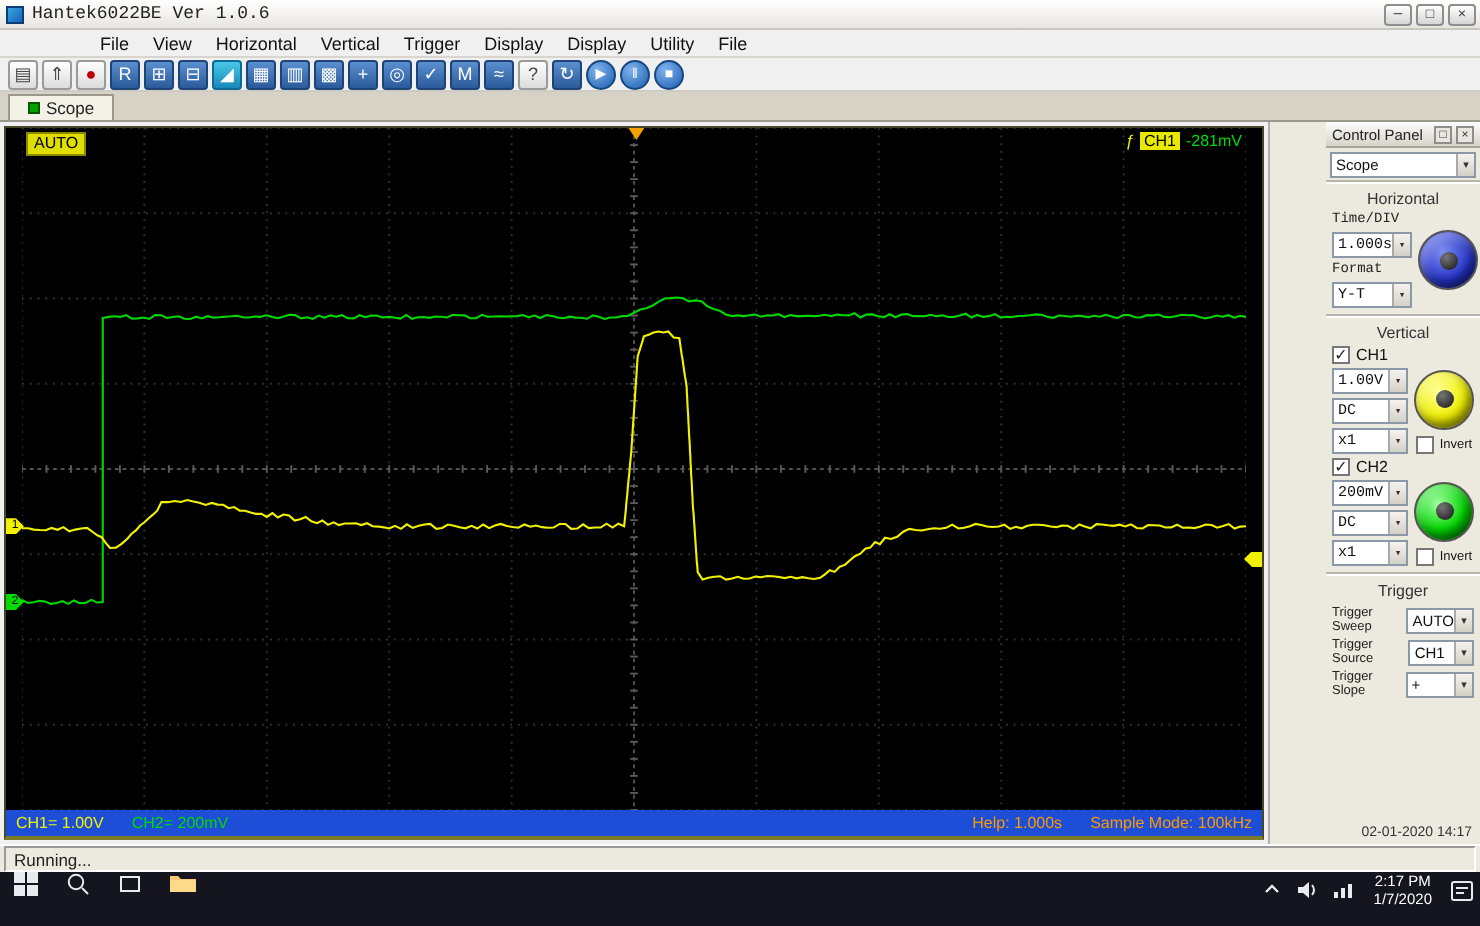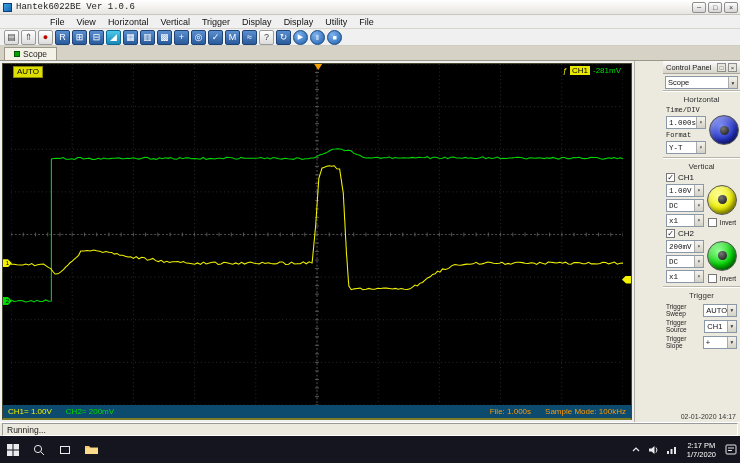--- a/index.html
+++ b/index.html
@@ -53,21 +53,21 @@
   .trig-val { color:#00dc00; }
 
   .marker { position:absolute; width:9px; height:8px; font-size:6px; line-height:8px; text-align:center;
             color:#000; z-index:5; }
   .m-left  { left:-8px; clip-path:polygon(0 0,55% 0,100% 50%,55% 100%,0 100%); }
   .m-right { right:-8px; clip-path:polygon(100% 0,45% 0,0 50%,45% 100%,100% 100%); }
   .m-top   { top:0; width:8px; height:6px; clip-path:polygon(0 0,100% 0,50% 100%); }
   .mk-ch1 { background:#f2f200; } .mk-ch2 { background:#00dc00; } .mk-trig { background:#f4a000; }
 
   .scope-infobar { height:13px; display:flex; align-items:center; gap:14px; padding:0 5px; font-size:8px;
-                   background:#0c4a6e; }
+                   background:#1d4ed8; }
   .ib-ch1 { color:#f2f200; } .ib-ch2 { color:#00dc00; }
   .ib-right { margin-left:auto; display:flex; gap:14px; color:#ff9900; }
 
   
   .control-panel { width:106px; background:#eceadf; border-left:1px solid #b3b0a6; display:flex; flex-direction:column;padding-left:28px; }
   .cp-header { height:13px; background:linear-gradient(#fdfdfd,#d6d3c9); border-bottom:1px solid #a9a69c;
                display:flex; align-items:center; justify-content:space-between; padding:0 3px; font-size:7.5px; color:#222; }
   .cp-hbtns { display:flex; gap:2px; }
   .cp-hbtn { width:9px; height:9px; font-size:6px; line-height:8px; text-align:center; border:1px solid #8e8e8e;
              background:#e8e6de; color:#333; }
@@ -98,21 +98,21 @@
   .trig-label { font-size:6.5px; color:#222; }
   .trig-row .select { width:36px; }
   .cp-datetime { margin-top:auto; font-size:7px; color:#333; text-align:right; padding:2px 4px; }
 
   
   .statusbar { height:14px; background:#eceadf; border-top:1px solid #fff; padding:0 2px; }
   .status-inner { height:100%; border:1px solid; border-color:#9a9a9a #ffffff #ffffff #9a9a9a;
                   font-size:8.5px; color:#222; display:flex; align-items:center; padding-left:4px; }
 
   
-  .taskbar { height:27px; background:#15151f; display:flex; align-items:center; color:#e8eaed; }
+  .taskbar { height:27px; background:#15151f; display:flex; align-items:flex-start; color:#e8eaed; }
   .tb-icon { width:26px; display:flex; align-items:center; justify-content:center; }
   .tb-spacer { flex:1; }
   .tray { display:flex; align-items:center; }
   .tray .tb-icon { width:18px; }
   .clock { padding:0 6px; text-align:center; font-size:7.5px; line-height:9px; color:#fff;
            display:flex; flex-direction:column; justify-content:center; }
 </style>
 </head>
 <body>
 
@@ -301,21 +301,21 @@
           </div>
           <div class="marker m-left mk-ch1" style="top: calc(58.4% - 4px);">1</div>
           <div class="marker m-left mk-ch2" style="top: calc(69.5% - 4px);">2</div>
           <div class="marker m-right mk-ch1" style="top: calc(63.2% - 4px);"></div>
           <div class="marker m-top mk-trig" style="left: calc(50.2% - 4px);"></div>
         </div>
         <div class="scope-infobar">
           <span class="ib-ch1"><span>CH1=</span> <span>1.00V</span></span>
           <span class="ib-ch2"><span>CH2=</span> <span>200mV</span></span>
           <span class="ib-right">
-            <span>File: 1.000s</span>
+            <span>Help: 1.000s</span>
             <span>Sample Mode: 100kHz</span>
           </span>
         </div>
       </div>
     </div>
 
     <div class="control-panel">
       <div class="cp-header">
         <span>Control Panel</span>
         <span class="cp-hbtns">

